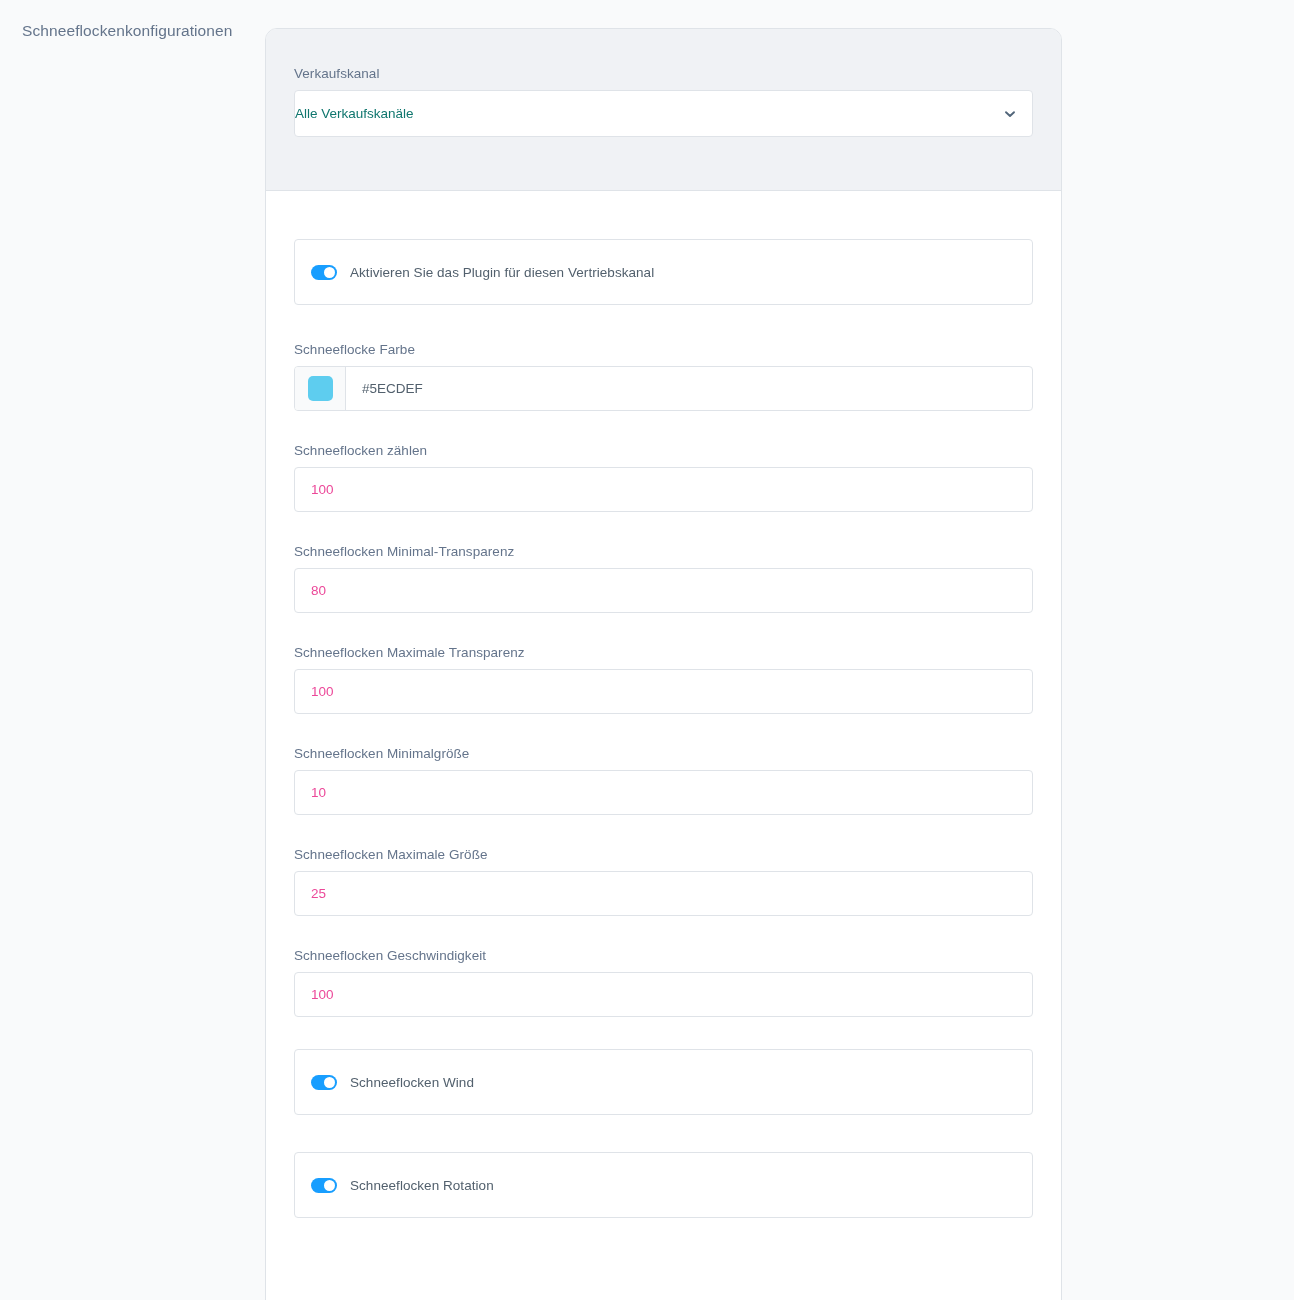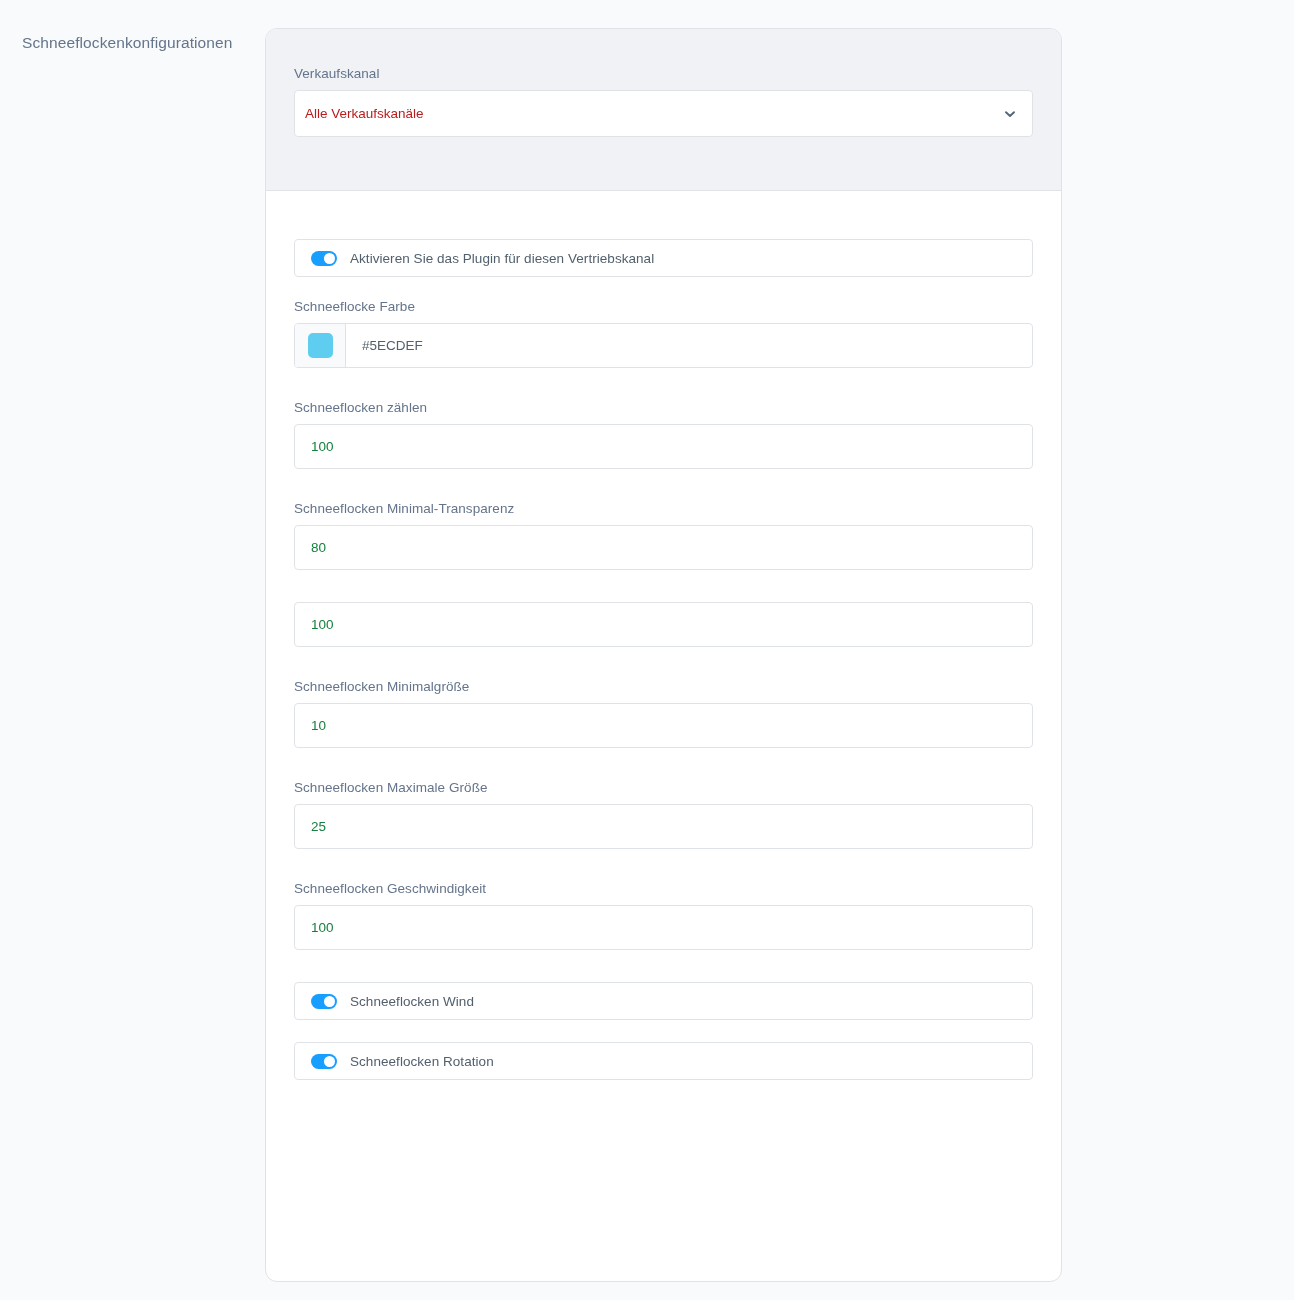--- a/index.html
+++ b/index.html
@@ -16,21 +16,21 @@
     width: 1294px;
     height: 1300px;
     background: #f9fafb;
     overflow: hidden;
   }
 
   
   .page-title {
     position: absolute;
     left: 22px;
-    top: 34px;
+    top: 22px;
     font-size: 15.5px;
     color: #64748b;
     letter-spacing: 0.1px;
     white-space: nowrap;
   }
 
   
   .card {
     position: absolute;
     left: 265px;
@@ -70,50 +70,50 @@
     width: 100%;
   }
   .select-box {
     width: 100%;
     height: 47px;
     background: #ffffff;
     border: 1px solid #dfe3e8;
     border-radius: 4px;
     display: flex;
     align-items: center;
-    padding: 0 10px;
-    font-size: 13.5px;
-    color: #b91c1c;
+    padding: 0 0;
+    font-size: 13.5px;
+    color: #0f766e;
     cursor: pointer;
   }
   .select-chevron {
     position: absolute;
     right: 16px;
     top: 50%;
     transform: translateY(-50%);
     width: 14px;
     height: 14px;
     display: flex;
     align-items: center;
     justify-content: center;
     pointer-events: none;
   }
   .select-chevron svg { display: block; }
 
   
   .toggle-row {
     width: 100%;
-    height: 38px;
+    height: 66px;
     border: 1px solid #dfe3e8;
     border-radius: 4px;
     background: #ffffff;
     display: flex;
     align-items: center;
     padding: 0 16px;
-    margin-bottom: 22px;
+    margin-bottom: 37px;
   }
   .toggle {
     width: 26px;
     height: 15px;
     border-radius: 8px;
     background: #189eff;
     position: relative;
     flex: 0 0 auto;
     cursor: pointer;
     margin-right: 13px;
@@ -139,21 +139,21 @@
 
   .text-input {
     width: 100%;
     height: 45px;
     border: 1px solid #dfe3e8;
     border-radius: 4px;
     background: #ffffff;
     padding: 0 16px;
     font-size: 13.5px;
     font-family: "Liberation Sans", sans-serif;
-    color: #15803d;
+    color: #ec4899;
     outline: none;
   }
   .text-input::placeholder { color: #9aa5b1; }
 
   
   .color-field {
     display: flex;
     width: 100%;
     height: 45px;
     border: 1px solid #dfe3e8;
@@ -232,20 +232,21 @@
         <label class="field-label">Schneeflocken zählen</label>
         <input class="text-input" type="text" value="100" style="">
       </div>
 
       <div class="field-group">
         <label class="field-label">Schneeflocken Minimal-Transparenz</label>
         <input class="text-input" type="text" value="80" style="">
       </div>
 
       <div class="field-group">
+        <label class="field-label">Schneeflocken Maximale Transparenz</label>
         <input class="text-input" type="text" value="100" style="">
       </div>
 
       <div class="field-group">
         <label class="field-label">Schneeflocken Minimalgröße</label>
         <input class="text-input" type="text" value="10" style="">
       </div>
 
       <div class="field-group">
         <label class="field-label">Schneeflocken Maximale Größe</label>

